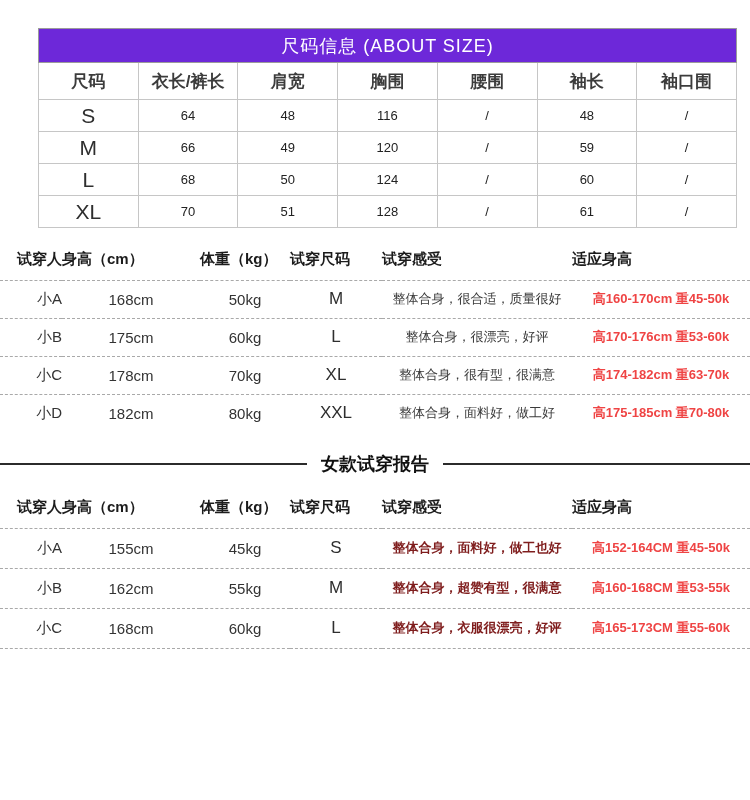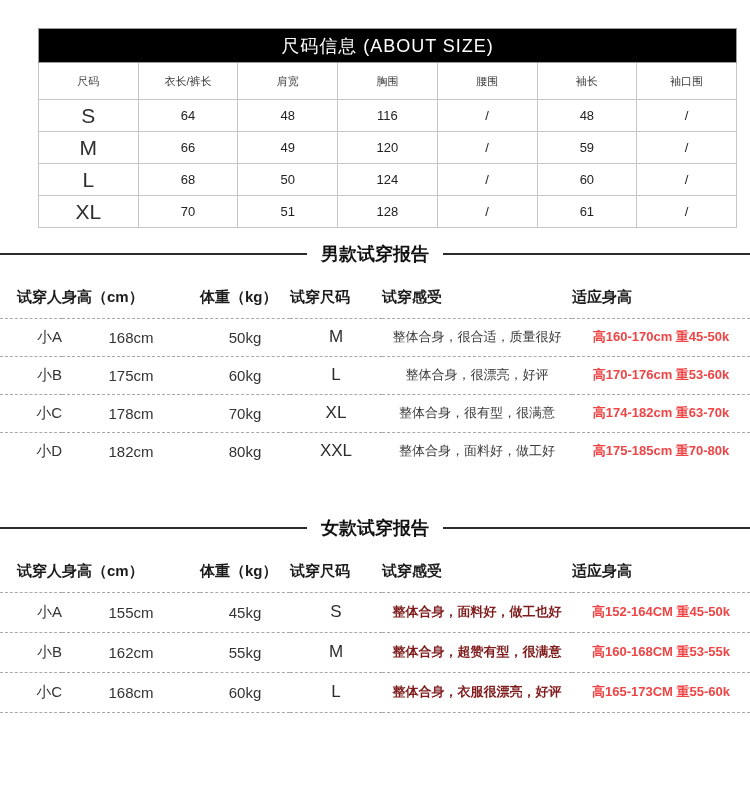--- a/index.html
+++ b/index.html
@@ -18,32 +18,32 @@
     margin: 28px 0 0 38px;
     border-collapse: collapse;
     table-layout: fixed;
   }
   .size-table th, .size-table td {
     border: 1px solid #c6c6c6;
     text-align: center;
     vertical-align: middle;
   }
   .size-table .title-bar {
-    background: #000000;
+    background: #6d28d9;
     color: #fff;
     font-size: 18px;
     font-weight: 400;
     letter-spacing: 1px;
     height: 34px;
     border: 1px solid #9b9b9b;
   }
   .size-table thead th.col-head {
     height: 37px;
-    font-size: 11px;
-    font-weight: 400;
+    font-size: 17px;
+    font-weight: 700;
     color: #3c3c3c;
     background: #fff;
   }
   .size-table tbody td {
     height: 32px;
     font-size: 13px;
     color: #222;
   }
   .size-table tbody td.size-name {
     font-size: 21px;
@@ -59,21 +59,21 @@
     letter-spacing: 0.5px;
   }
 
   
   .report-title {
     display: flex;
     align-items: center;
     height: 24px;
   }
   .report-title.men { margin-top: 14px; }
-  .report-title.women { margin-top: 46px; }
+  .report-title.women { margin-top: 20px; }
   .report-title .line {
     flex: 1 1 auto;
     border-top: 2px solid #2b2b2b;
     height: 0;
   }
   .report-title .label {
     margin: 0 14px;
     font-size: 18px;
     font-weight: 700;
     color: #111;
@@ -180,25 +180,20 @@
         <td>51</td>
         <td>128</td>
         <td>/</td>
         <td>61</td>
         <td>/</td>
       </tr>
     </tbody>
   </table>
 
 
-  <div class="report-title men">
-    <span class="line"></span>
-    <span class="label">男款试穿报告</span>
-    <span class="line"></span>
-  </div>
 
   <table class="report-table men">
     <colgroup>
         <col class="c1">
         <col class="c2">
         <col class="c3">
         <col class="c4">
         <col class="c5">
         <col class="c6">
       </colgroup>

